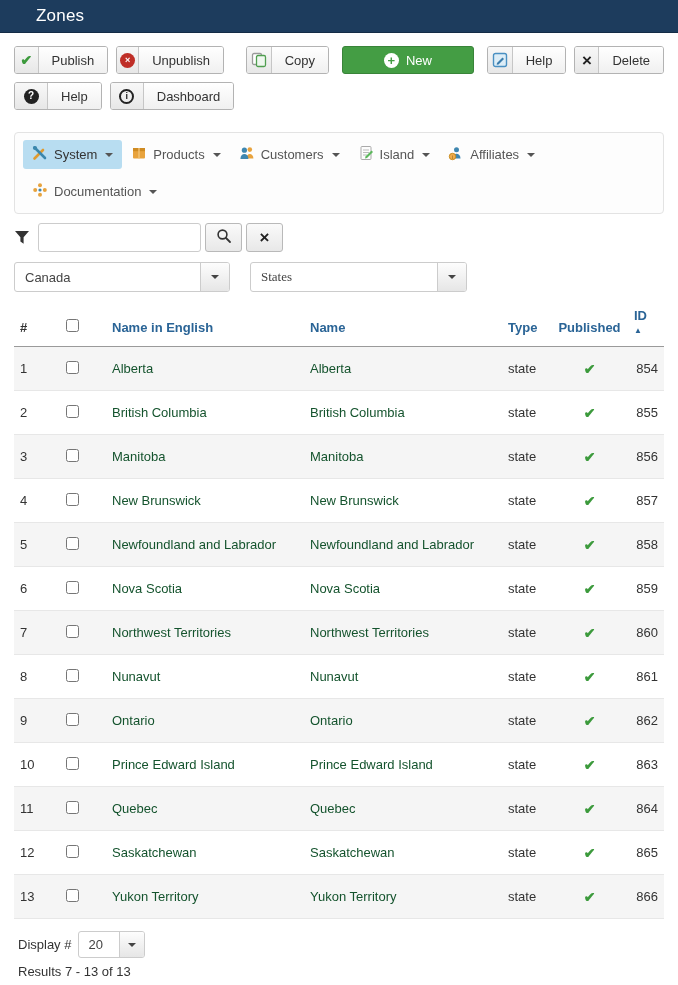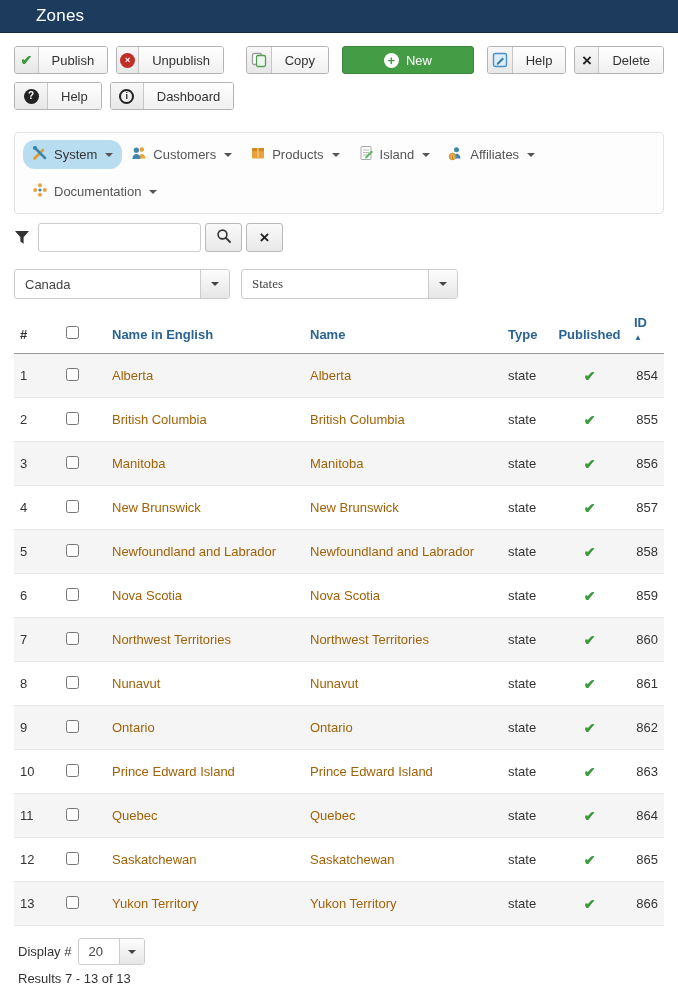--- a/index.html
+++ b/index.html
@@ -52,21 +52,21 @@
     display:flex; align-items:center; justify-content:center; font-size:13px; font-weight:bold; line-height:1;
   }
   .x-glyph { font-size:17px; font-weight:bold; color:#222; line-height:1; }
 
   
   .menubox {
     margin:12px 14px 0 14px; border:1px solid #e3e3e3; border-radius:4px;
     background:#fdfdfd; padding:7px 8px; display:flex; flex-wrap:wrap; row-gap:4px;
   }
   .mitem {
-    display:inline-flex; align-items:center; gap:6px; padding:5px 9px; border-radius:12px;
+    display:inline-flex; align-items:center; gap:6px; padding:5px 9px; border-radius:3px;
     color:#555; cursor:pointer; white-space:nowrap;
   }
   .mitem.active { background:#b8ddf1; color:#333; }
   .caret {
     display:inline-block; width:0; height:0; margin-left:2px;
     border-left:4px solid transparent; border-right:4px solid transparent; border-top:4px solid #555;
   }
   .mbreak { flex-basis:100%; height:0; }
 
   
@@ -76,21 +76,21 @@
     width:163px; height:29px; border:1px solid #ccc; border-radius:3px; padding:0 8px;
     font-family:"Liberation Sans", sans-serif; font-size:13px; color:#333; outline:none;
   }
   .sbtn {
     width:37px; height:29px; border:1px solid #b9b9b9; border-radius:3px;
     background:linear-gradient(#fafafa,#e8e8e8); display:flex; align-items:center; justify-content:center;
     margin-left:4px; cursor:pointer;
   }
 
   
-  .comborow { margin:17px 14px 0 14px; display:flex; gap:11px; }
+  .comborow { margin:10px 14px 0 14px; display:flex; gap:20px; }
   .combo { display:inline-flex; height:30px; border:1px solid #ccc; border-radius:3px; background:#fff; overflow:hidden; }
   .combo .val { display:flex; align-items:center; padding:0 10px; color:#444; }
   .combo .dbtn {
     width:29px; background:linear-gradient(#fdfdfd,#e6e6e6); border-left:1px solid #ccc;
     display:flex; align-items:center; justify-content:center; cursor:pointer;
   }
   .combo .dbtn .caret { border-top-color:#444; margin-left:0; }
   .combo-country .val { width:185px; }
   .combo-type .val { width:186px;font-family:Liberation Serif, serif; }
 
@@ -101,21 +101,21 @@
     border-bottom:1px solid #9a9a9a; vertical-align:bottom; line-height:1.25;
   }
   .ztable thead th.col-num { color:#333; }
   .ztable thead th.col-pub { text-align:center; }
   .ztable thead th.col-id { text-align:left; }
   .sort-arrow { display:block; font-size:8px; color:#2a6496; margin-top:2px; }
   .ztable tbody td { height:44px; padding:0 6px; border-bottom:1px solid #e7e7e7; color:#333; }
   .ztable tbody tr:nth-child(odd) { background:#f5f5f5; }
   .ztable td.col-pub { text-align:center; }
   .ztable td.col-id { text-align:right; }
-  .lnk { color:#a16207; text-decoration:none; cursor:pointer; }
+  .lnk { color:#14532d; text-decoration:none; cursor:pointer; }
   .pub-check { color:#3c9a3c; font-size:14px; font-weight:bold; }
   input[type=checkbox] { width:13px; height:13px; margin:0; cursor:pointer; }
 
   
   .footer { margin:12px 14px 0 18px; }
   .disp-row { display:flex; align-items:center; gap:7px; }
   .combo-mini { display:inline-flex; height:27px; border:1px solid #ccc; border-radius:3px; background:#fff; overflow:hidden; }
   .combo-mini .val { display:flex; align-items:center; padding:0 9px; width:40px; color:#444; }
   .combo-mini .dbtn {
     width:25px; background:linear-gradient(#fdfdfd,#e6e6e6); border-left:1px solid #ccc;
@@ -200,38 +200,38 @@
         <path d="M2.5 2.5 L13 13" stroke="#3a87ad" stroke-width="2.6" stroke-linecap="round"></path>
         <circle cx="3" cy="3" r="2.1" fill="#3a87ad"></circle>
       </svg>
     </span>
     <span>System</span>
     <span class="caret"></span>
   </div>
   <div class="mitem">
     <span>
       <svg width="16" height="16" viewBox="0 0 16 16">
+        <rect x="2" y="3" width="12" height="10.5" rx="1" fill="#e8a33d"></rect>
+        <rect x="2" y="3" width="12" height="3.2" fill="#cf8b22"></rect>
+        <rect x="7.3" y="3" width="1.4" height="10.5" fill="#f3c377"></rect>
+      </svg>
+    </span>
+    <span>Products</span>
+    <span class="caret"></span>
+  </div>
+  <div class="mitem">
+    <span>
+      <svg width="16" height="16" viewBox="0 0 16 16">
         <circle cx="10.8" cy="4.6" r="2.3" fill="#e8a33d"></circle>
         <path d="M7.3 13.5 C7.3 10.6 9 9 10.8 9 C12.7 9 14.4 10.6 14.4 13.5 Z" fill="#e8a33d"></path>
         <circle cx="5.4" cy="5.2" r="2.6" fill="#3f87b0"></circle>
         <path d="M1.4 14 C1.4 10.7 3.3 9 5.4 9 C7.5 9 9.4 10.7 9.4 14 Z" fill="#3f87b0"></path>
       </svg>
     </span>
     <span>Customers</span>
-    <span class="caret"></span>
-  </div>
-  <div class="mitem">
-    <span>
-      <svg width="16" height="16" viewBox="0 0 16 16">
-        <rect x="2" y="3" width="12" height="10.5" rx="1" fill="#e8a33d"></rect>
-        <rect x="2" y="3" width="12" height="3.2" fill="#cf8b22"></rect>
-        <rect x="7.3" y="3" width="1.4" height="10.5" fill="#f3c377"></rect>
-      </svg>
-    </span>
-    <span>Products</span>
     <span class="caret"></span>
   </div>
   <div class="mitem">
     <span>
       <svg width="16" height="16" viewBox="0 0 16 16">
         <rect x="3" y="1.5" width="10" height="13" rx="1" fill="#fdfdfd" stroke="#aaa"></rect>
         <path d="M5 5 H11 M5 7.5 H11 M5 10 H9" stroke="#bbb" stroke-width="1"></path>
         <path d="M7.5 11.5 L13.5 5.5 L15 7 L9 13 L7 13.5 Z" fill="#5cb85c"></path>
       </svg>
     </span>

